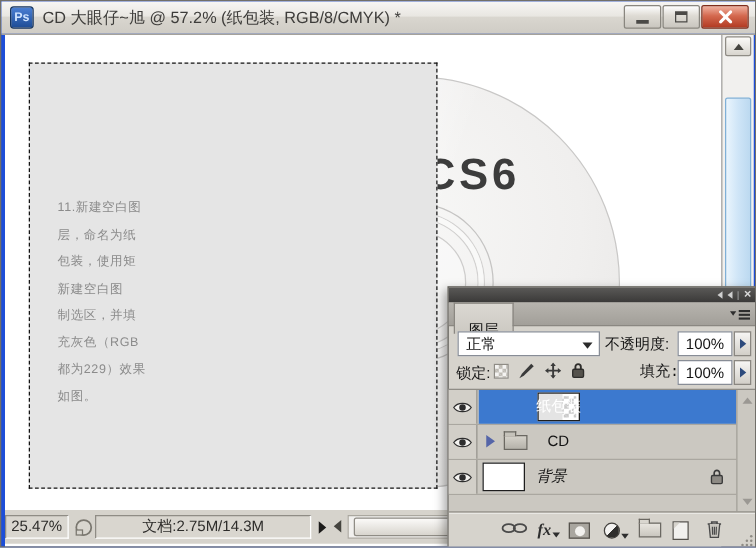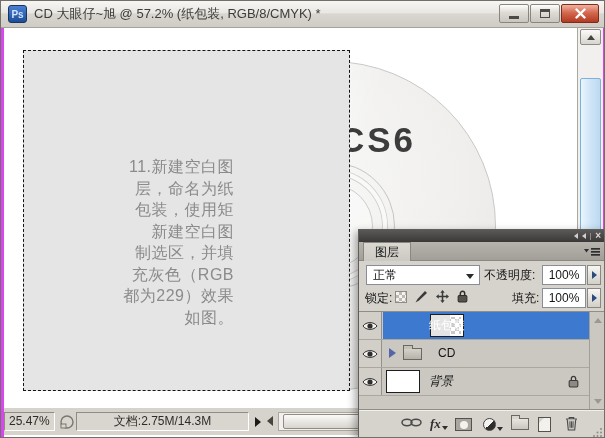--- a/index.html
+++ b/index.html
@@ -1,17 +1,17 @@
 <!DOCTYPE html>
 <html><head>
 <meta charset="utf-8">
 <style>
   html,body{margin:0;padding:0;background:#9a9a9a;}
   *{box-sizing:border-box;font-family:"Liberation Sans","DejaVu Sans",sans-serif;}
-  .window{position:relative;width:605px;height:438px;background:#d946ef;border:1px solid #716f69;overflow:hidden;}
+  .window{position:relative;width:605px;height:438px;background:#1d4ed8;border:1px solid #716f69;overflow:hidden;}
 
   
   .titlebar{position:absolute;left:0;top:0;width:100%;height:27px;
     background:linear-gradient(180deg,#f7f6f4 0%,#e9e7e2 45%,#d9d6cf 50%,#cfccc5 100%);
     border-bottom:1px solid #a5a29b;}
   .ps-badge{position:absolute;left:7px;top:4px;width:19px;height:18px;border-radius:3px;
     background:linear-gradient(180deg,#4a7fd4,#1e4d96);color:#cfe4ff;font-size:10px;font-weight:bold;
     display:flex;align-items:center;justify-content:center;border:1px solid #16355f;}
   .title-text{position:absolute;left:33px;top:0;height:27px;line-height:26px;font-size:13px;color:#3e3d3b;white-space:nowrap;}
   .winbtns{position:absolute;right:5px;top:3px;display:flex;gap:1px;}
@@ -29,21 +29,21 @@
     border:1px solid #c9c8c7;}
   .disc::before{content:'';position:absolute;inset:0;border-radius:50%;
     background:conic-gradient(from -40deg at 50% 50%,rgba(255,255,255,.65) 0deg 30deg,rgba(255,255,255,0) 60deg 290deg,rgba(255,255,255,.65) 335deg 360deg);}
   .ring{position:absolute;left:50%;top:50%;transform:translate(-50%,-50%);border-radius:50%;}
   .ring.r1{width:128px;height:128px;border:1px solid #c5c4c3;}
   .ring.r2{width:112px;height:112px;border:4px solid #f9f9f8;box-shadow:0 0 0 1px #d2d1d0, inset 0 0 0 1px #d2d1d0;}
   .ring.r3{width:84px;height:84px;border:1px solid #cecdcc;background:rgba(255,255,255,.35);}
   .cs6{position:absolute;left:172px;top:58px;font-size:35px;font-weight:bold;color:#3c3c3c;letter-spacing:3px;}
 
   .selection{position:absolute;left:19px;top:22px;width:327px;height:341px;background:#e5e5e5;border:1px dashed #141414;}
-  .note{position:absolute;left:22px;top:105px;width:188px;text-align:right;font-size:16px;line-height:21.5px;color:#8b8b8b;letter-spacing:.5px;}
+  .note{position:absolute;left:22px;top:105px;width:188px;text-align:left;font-size:10px;line-height:21.5px;color:#8b8b8b;letter-spacing:.5px;}
 
   
   .vscroll{position:absolute;left:576px;top:27px;width:26px;height:380px;background:#f1f0ee;border-left:1px solid #aaa79f;}
   .sbtn{position:absolute;left:2px;width:21px;height:16px;border:1px solid #8f8c85;border-radius:2px;
     background:linear-gradient(180deg,#fbfaf8,#d8d5ce);display:flex;align-items:center;justify-content:center;}
   .tri-up{width:0;height:0;border-left:4px solid transparent;border-right:4px solid transparent;border-bottom:5px solid #45443f;}
   .tri-down{width:0;height:0;border-left:4px solid transparent;border-right:4px solid transparent;border-top:5px solid #9b9893;}
   .vthumb{position:absolute;left:2px;top:50px;width:21px;height:250px;border:1px solid #7fb0d8;border-radius:2px;
     background:linear-gradient(90deg,#eaf5fd,#cfe5f7 50%,#bcd9f0);}
 
@@ -59,21 +59,21 @@
   .htrack{position:absolute;left:274px;top:4px;width:324px;height:19px;background:#f1f0ee;border:1px solid #aaa79f;}
   .hthumb{position:absolute;left:4px;top:1px;width:80px;height:15px;border:1px solid #8f8c85;border-radius:2px;background:linear-gradient(180deg,#fbfaf8,#d8d5ce);}
 
   
   .panel{position:absolute;left:357px;top:228px;width:248px;height:210px;background:#d6d3cc;border:1px solid #5f5d58;box-shadow:-3px 3px 8px rgba(0,0,0,.35);z-index:20;}
   .p-darkbar{position:absolute;left:0;top:0;width:100%;height:12px;background:linear-gradient(180deg,#5a5957,#3a3938);display:flex;justify-content:flex-end;align-items:center;gap:4px;padding-right:4px;}
   .coll-tri{width:0;height:0;border-top:3px solid transparent;border-bottom:3px solid transparent;border-right:4px solid #cfcfcf;}
   .p-divider{width:1px;height:7px;background:#8b8b8b;}
   .p-close{color:#d8d8d8;font-size:10px;line-height:10px;font-weight:bold;}
   .p-tabrow{position:absolute;left:0;top:12px;width:100%;height:19px;background:linear-gradient(180deg,#b7b4ae,#a29f99);border-bottom:1px solid #8a8781;}
-  .p-tab{position:absolute;left:4px;top:0;height:19px;padding:0 11px;background:linear-gradient(180deg,#dbd8d2,#ccc9c2);border:1px solid #8a8781;border-bottom:none;font-size:12px;line-height:18px;color:#141414;}
+  .p-tab{position:absolute;left:4px;top:0;height:19px;padding:12px 11px;background:linear-gradient(180deg,#dbd8d2,#ccc9c2);border:1px solid #8a8781;border-bottom:none;font-size:12px;line-height:18px;color:#141414;}
   .p-menu{position:absolute;right:5px;top:5px;}
   .p-controls{position:absolute;left:0;top:31px;width:100%;height:50px;}
   .blendselect{position:absolute;left:7px;top:4px;width:114px;height:20px;background:#fff;border:1px solid #888d96;font-size:12px;line-height:18px;padding:0 6px;color:#141414;}
   .blendcaret{position:absolute;right:5px;top:8px;width:0;height:0;border-left:4px solid transparent;border-right:4px solid transparent;border-top:5px solid #2b2b2b;}
   .p-label{position:absolute;font-size:12px;color:#141414;line-height:20px;}
   .valbox{position:absolute;width:44px;height:20px;background:#fff;border:1px solid #888d96;font-size:12px;line-height:18px;text-align:center;color:#141414;}
   .spin{position:absolute;width:14px;height:20px;border:1px solid #8a8781;background:linear-gradient(180deg,#f7f6f4,#d2cfc8);display:flex;align-items:center;justify-content:center;}
   .spin-tri{width:0;height:0;border-top:4px solid transparent;border-bottom:4px solid transparent;border-left:5px solid #2c4a7c;}
   .lockicons{position:absolute;left:36px;top:29px;display:flex;gap:8px;align-items:center;}
   .mini-checker{width:12px;height:12px;border:1px solid #8f8c85;
@@ -213,21 +213,21 @@
             <path d="M0.5 12.5 L2.5 9 L10 1 L12 3 L4 10.5 Z" fill="#3a3a3a"></path>
           </svg>
         <svg width="13" height="13" viewBox="0 0 12 12">
             <path d="M6 0 L8 2.5 L6.7 2.5 L6.7 5.3 L9.5 5.3 L9.5 4 L12 6 L9.5 8 L9.5 6.7 L6.7 6.7 L6.7 9.5 L8 9.5 L6 12 L4 9.5 L5.3 9.5 L5.3 6.7 L2.5 6.7 L2.5 8 L0 6 L2.5 4 L2.5 5.3 L5.3 5.3 L5.3 2.5 L4 2.5 Z" fill="#3a3a3a"></path>
           </svg>
         <svg width="11" height="13" viewBox="0 0 10 12">
             <rect x="1" y="5" width="8" height="6" rx="1" fill="#55524c" stroke="#2e2d2b"></rect>
             <path d="M3 5 L3 3.2 A2 2 0 0 1 7 3.2 L7 5" fill="none" stroke="#2e2d2b" stroke-width="1.4"></path>
           </svg>
       </div>
-      <div class="p-label" style="left:153px;top:27px;">填充:</div>
+      <div class="p-label" style="left:153px;top:27px;font-family:Liberation Mono, monospace;">填充:</div>
       <div class="valbox" style="left:183px;top:27px;">100%</div>
       <div class="spin" style="left:228px;top:27px;">
           <span class="spin-tri"></span>
         </div>
     </div>
 
     <div class="p-list">
       <div class="lrow selected" style="top:0;">
         <div class="eyecell">
           <svg width="16" height="10" viewBox="0 0 16 10">

